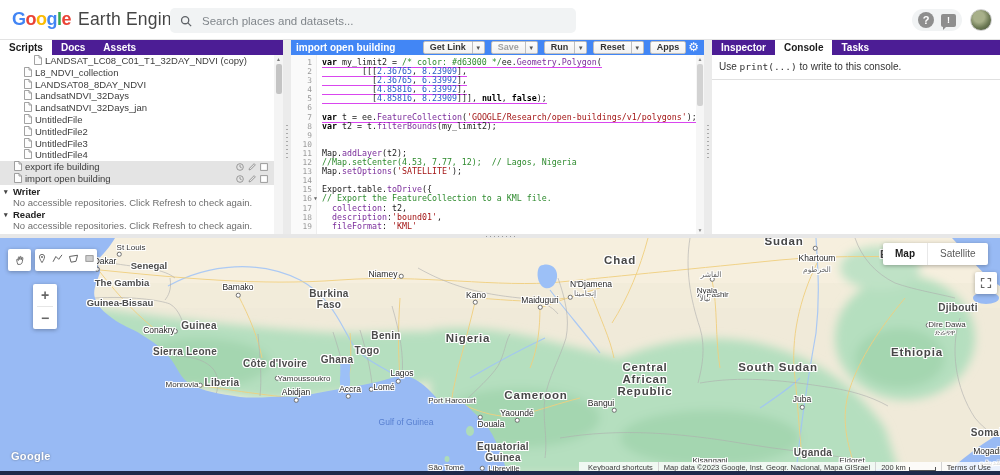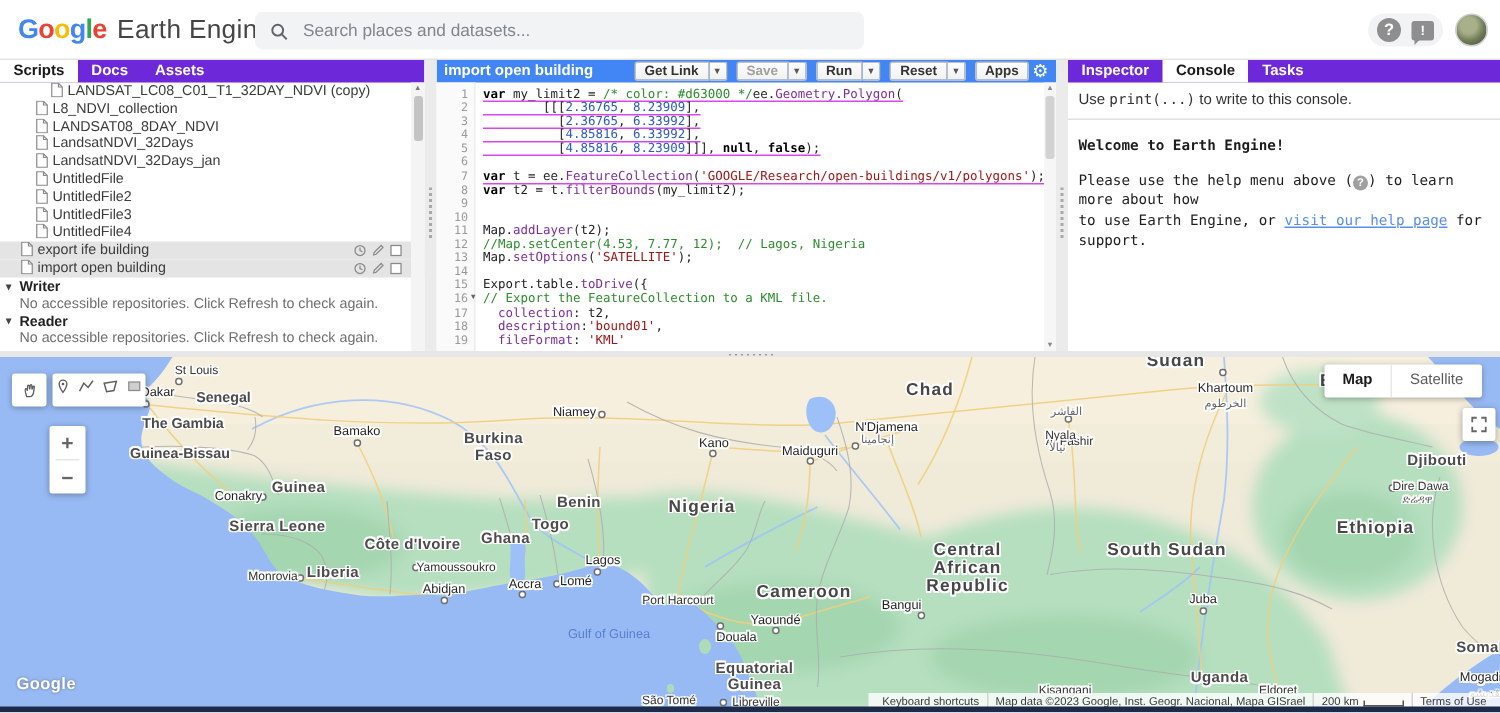--- a/index.html
+++ b/index.html
@@ -26,21 +26,21 @@
   
   .panel { position:absolute; top:40px; height:194px; background:#fff; overflow:hidden; }
   .panel.left { left:0; width:283px; }
   .panel.center { left:291px; width:413px; }
   .panel.right { left:712px; width:288px; }
   .vsplit { position:absolute; top:40px; height:194px; width:8px; background:#ebebeb; z-index:5; }
   .vsplit .grip { position:absolute; left:3px; top:85px; width:2px; height:34px; background:repeating-linear-gradient(to bottom,#a9a9a9 0 1.5px,transparent 1.5px 4px); }
   .hsplit { position:absolute; left:0; top:234px; width:1000px; height:4px; background:#e7e7e7; z-index:6; }
   .hsplit .grip { position:absolute; left:486px; top:1.5px; width:30px; height:1.5px; background:repeating-linear-gradient(to right,#9a9a9a 0 1.5px,transparent 1.5px 4px); }
 
-  .tabbar { height:15px; background:#6d28d9; display:flex; align-items:stretch; }
+  .tabbar { height:15px; background:#4c1d95; display:flex; align-items:stretch; }
   .tab { padding:0 9px; font-size:10px; font-weight:bold; color:#fff; line-height:15px; cursor:default; }
   .tab.active { background:#fff; color:#1a1a1a; }
 
   
   .file-list { position:relative; }
   .file-row { height:11.8px; display:flex; align-items:flex-start; font-size:9.5px; color:#3c3c3c; white-space:nowrap; position:relative; }
   .file-row.sel { background:#e4e4e4; }
   .file-row .fname { margin-left:3px; }
   .file-row .acts { position:absolute; right:14px; top:1px; display:flex; gap:2px; }
   .left-scroll { position:absolute; right:0; top:15px; width:9px; height:179px; background:#f4f4f4; z-index:4; }
@@ -369,27 +369,20 @@
     </div>
 
   <div class="panel right">
     <div class="tabbar" id="right-tabs">
         <span class="tab">Inspector</span>
         <span class="tab active">Console</span>
         <span class="tab">Tasks</span>
       </div>
     <div class="console-hint">
       <span>Use </span><code>print(...)</code><span> to write to this console.</span>
-    </div>
-    <div class="console-body">
-      <div class="cw-title">Welcome to Earth Engine!</div>
-      <div>
-        <span>Please use the help menu above (</span><span class="inline-help">?</span><span>) to learn more about how</span><br>
-        <span>to use Earth Engine, or </span><a class="console-link" href="#">visit our help page</a><span> for support.</span>
-      </div>
     </div>
   </div>
 
   <div class="hsplit">
       <div class="grip"></div>
     </div>
 
   <div class="map">
     <svg class="bg" width="1000" height="237" viewBox="0 0 1000 237">
       <defs>

